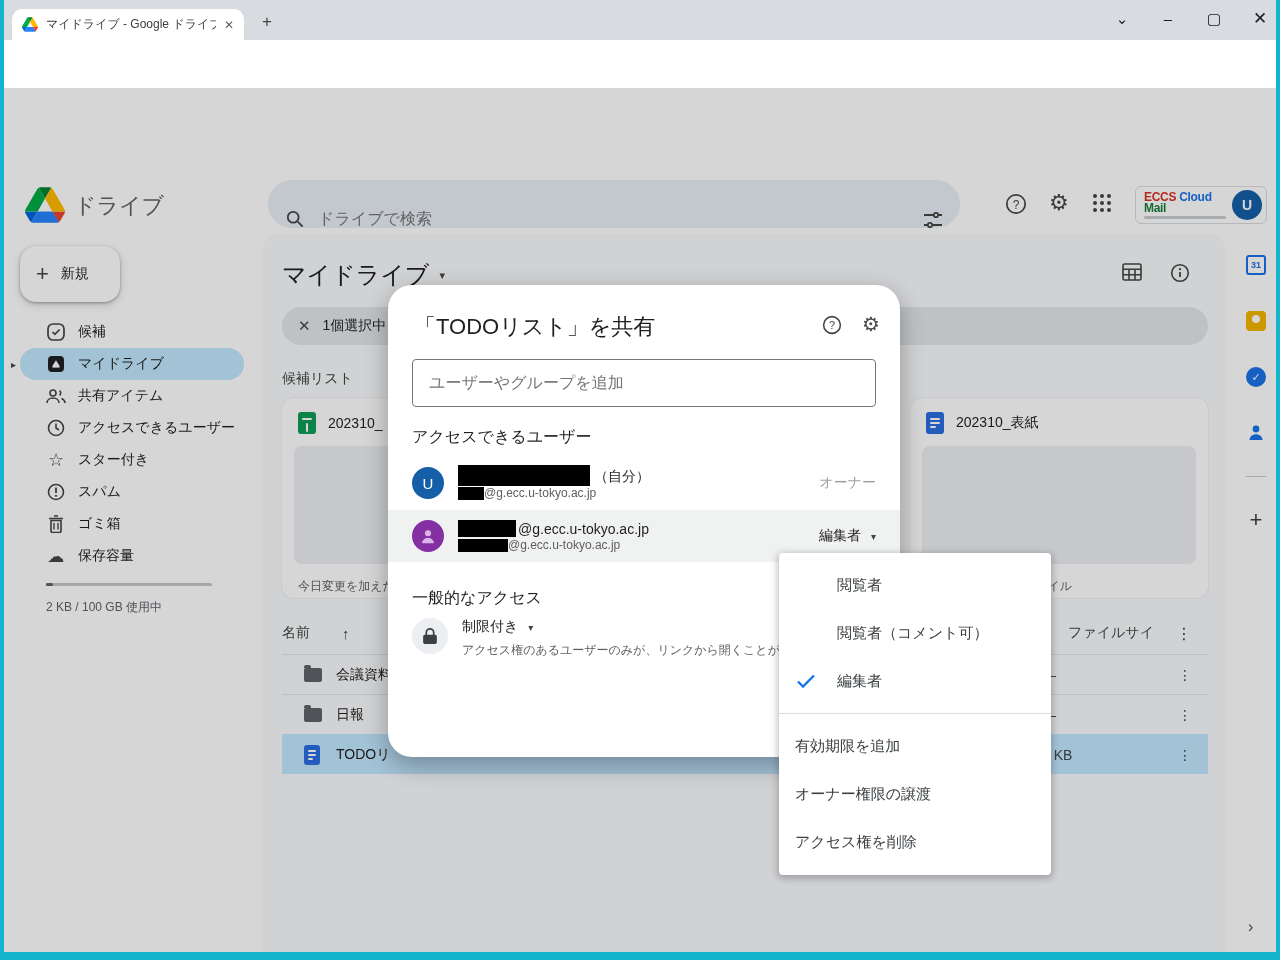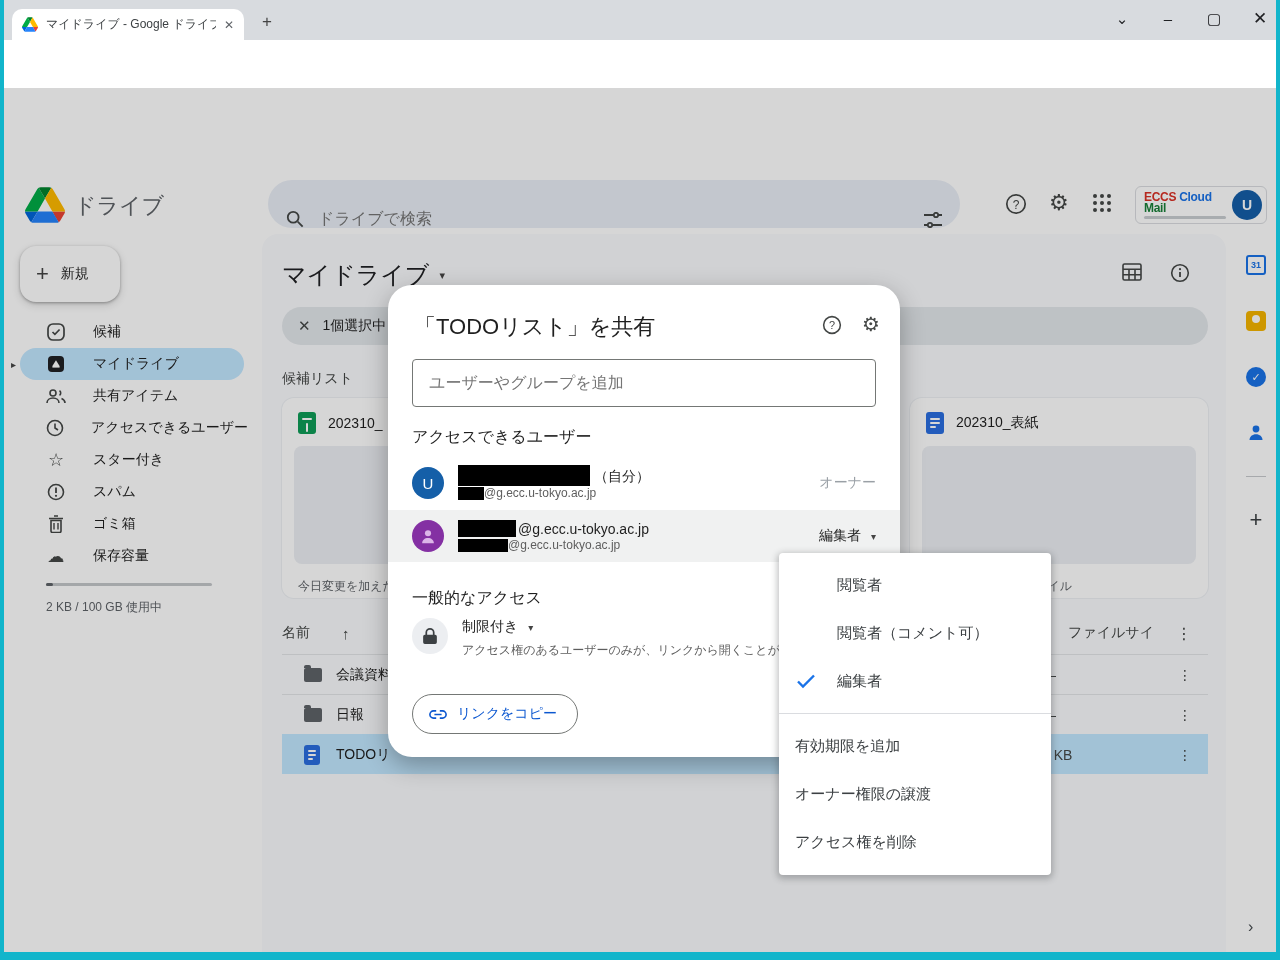--- a/index.html
+++ b/index.html
@@ -33,21 +33,21 @@
   #badge { position:absolute; left:1131px; top:98px; width:132px; height:38px; background:#fff; border:1px solid #dadce0; border-radius:6px; display:flex; align-items:center; padding:0 4px 0 8px; }
   #badge .words { flex:1; font-size:12px; font-weight:bold; letter-spacing:-0.3px; line-height:11px; }
   #badge .sub { height:3px; background:#c9cdd1; border-radius:2px; margin-top:2px; width:82px; }
 
   
   #newbtn { position:absolute; left:16px; top:158px; width:100px; height:56px; background:#fff; border-radius:16px; box-shadow:0 1px 3px rgba(0,0,0,.3),0 3px 8px rgba(0,0,0,.15); display:flex; align-items:center; padding:0 16px; cursor:pointer; }
   #newbtn .plus { font-size:22px; color:#444; margin-right:12px; font-weight:400; }
   #newbtn .lbl { font-size:14px; color:#1f1f1f; }
   .navitem { position:absolute; left:16px; width:224px; height:32px; display:flex; align-items:center; border-radius:16px; cursor:pointer; }
   .navitem .ic { width:20px; margin-left:26px; display:flex; justify-content:center; color:#444746; font-size:16px; }
-  .navitem .lb { margin-left:27px; font-size:14px; color:#1f1f1f; white-space:nowrap; }
+  .navitem .lb { margin-left:12px; font-size:14px; color:#1f1f1f; white-space:nowrap; }
   .navitem.sel { background:#c2e7ff; }
   .navitem .caret { position:absolute; left:-9px; font-size:10px; color:#444; }
   #storagebar { position:absolute; left:42px; top:495px; width:166px; height:3px; background:#c4c7ca; border-radius:2px; }
   #storagebar .fill { width:7px; height:3px; background:#5f6368; border-radius:2px; }
   #storagetext { position:absolute; left:42px; top:511px; font-size:12px; color:#5f6368; }
 
   
   #main { position:absolute; left:258px; top:146px; width:964px; height:798px; background:#fafbfd; border-radius:16px; }
   #pagetitle { position:absolute; left:20px; top:25px; font-size:24px; color:#202124; display:flex; align-items:center; }
   #pagetitle .c { font-size:11px; margin-left:10px; color:#444; }
@@ -528,28 +528,20 @@
           </div>
       <div style="margin-left:14px">
         <div id="ga-level">
               <span>制限付き</span>
               <span class="c">▾</span>
             </div>
         <div id="ga-desc">アクセス権のあるユーザーのみが、リンクから開くことがで</div>
       </div>
     </div>
 
-    <div id="copybtn">
-      <svg width="18" height="9" viewBox="0 0 20 10">
-            <g fill="none" stroke="#0b57d0" stroke-width="1.8">
-              <path d="M8 1H5a4 4 0 0 0 0 8h3M12 1h3a4 4 0 0 1 0 8h-3M6 5h8"></path>
-            </g>
-          </svg>
-      <span>リンクをコピー</span>
-    </div>
   </div>
 
   <div id="menu">
     <div class="mitem">
           <span class="txt">閲覧者</span>
         </div>
     <div class="mitem">
           <span class="txt">閲覧者（コメント可）</span>
         </div>
     <div class="mitem">

